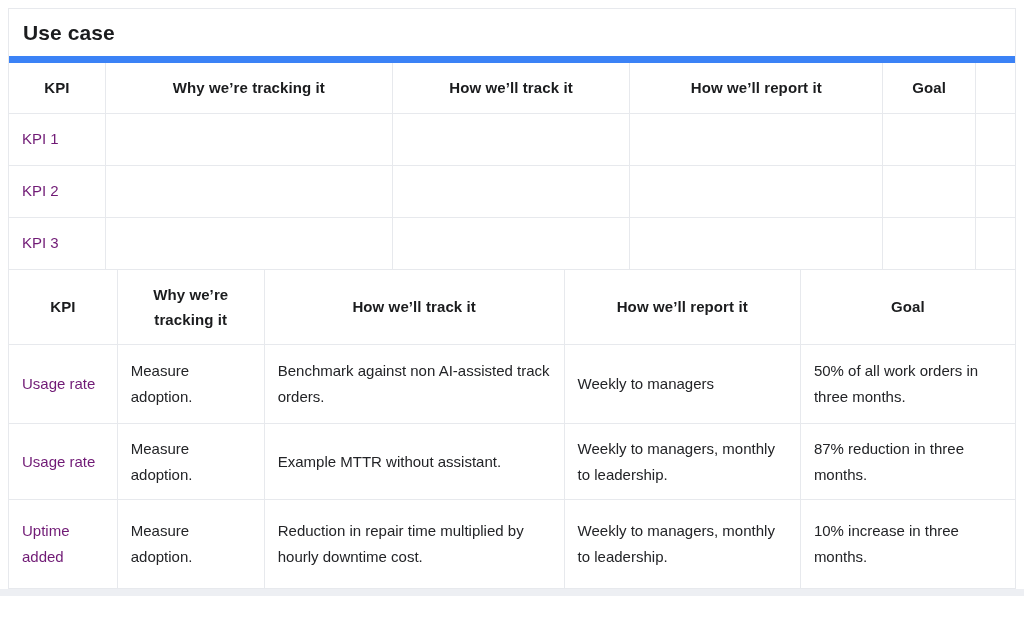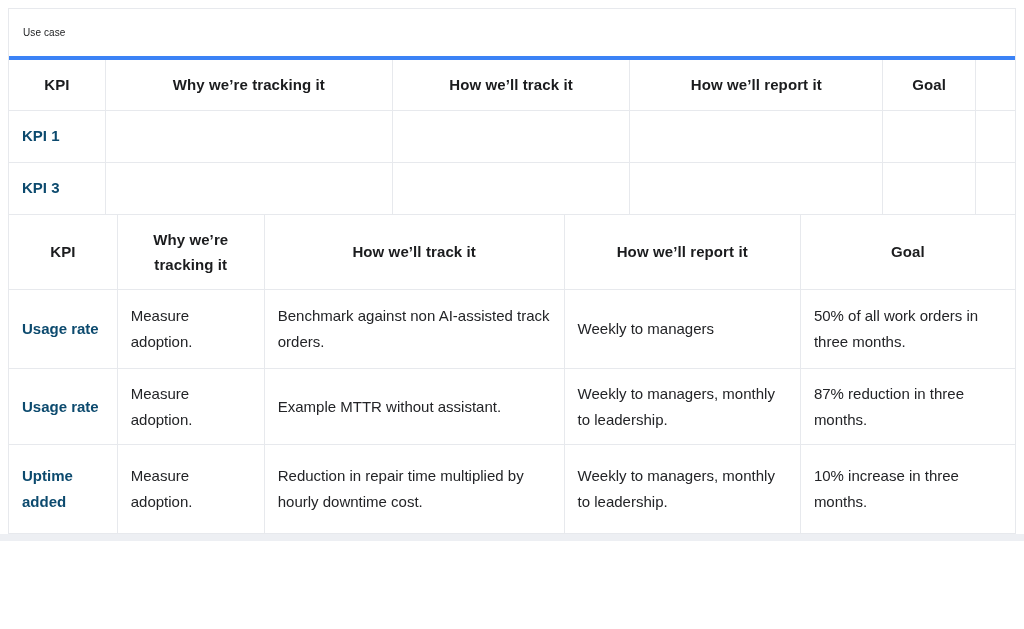--- a/index.html
+++ b/index.html
@@ -17,23 +17,23 @@
     margin: 8px 8px 0 8px;
     border: 1px solid #e7e9ed;
     background: #ffffff;
     box-sizing: border-box;
   }
   .band {
     height: 47px;
     display: flex;
     align-items: center;
     padding: 0 14px;
-    font-size: 10px;
-    font-weight: normal;
-    border-bottom: 4px solid #3b82f6;
+    font-size: 21px;
+    font-weight: bold;
+    border-bottom: 7px solid #3b82f6;
     letter-spacing: 0.1px;
   }
   .band.band2 { height: 52px; }
   table {
     width: 100%;
     border-collapse: collapse;
     table-layout: fixed;
     font-size: 15px;
   }
   th, td {
@@ -52,21 +52,21 @@
     padding: 0 8px;
     line-height: 25px;
     letter-spacing: 0.1px;
   }
   td {
     text-align: left;
     padding: 0 13px;
     line-height: 26px;
     color: #232427;
   }
-  td.kpi { font-weight: bold; color: #0c4a6e; }
+  td.kpi { font-weight: normal; color: #701a75; }
   .t1 thead tr { height: 50px; }
   .t1 tbody tr { height: 52px; }
   .t2 thead tr { height: 75px; }
   .t2 tbody tr.r0 { height: 79px; }
   .t2 tbody tr.r1 { height: 76px; }
   .t2 tbody tr.r2 { height: 88px; }
   .t2 tbody tr:last-child td { border-bottom: none; }
   .bottom-strip {
     width: 1024px;
     height: 7px;
@@ -95,20 +95,28 @@
         <th>Why we’re tracking it</th>
         <th>How we’ll track it</th>
         <th>How we’ll report it</th>
         <th>Goal</th>
         <th></th>
       </tr>
     </thead>
     <tbody>
       <tr>
         <td class="kpi">KPI 1</td>
+        <td></td>
+        <td></td>
+        <td></td>
+        <td></td>
+        <td></td>
+      </tr>
+      <tr>
+        <td class="kpi">KPI 2</td>
         <td></td>
         <td></td>
         <td></td>
         <td></td>
         <td></td>
       </tr>
       <tr>
         <td class="kpi">KPI 3</td>
         <td></td>
         <td></td>

